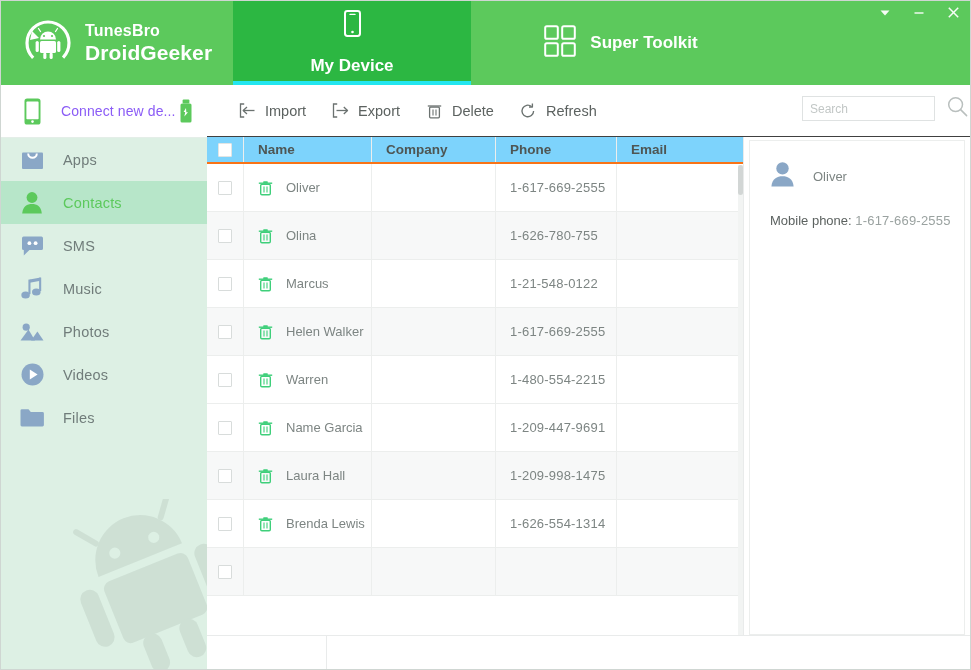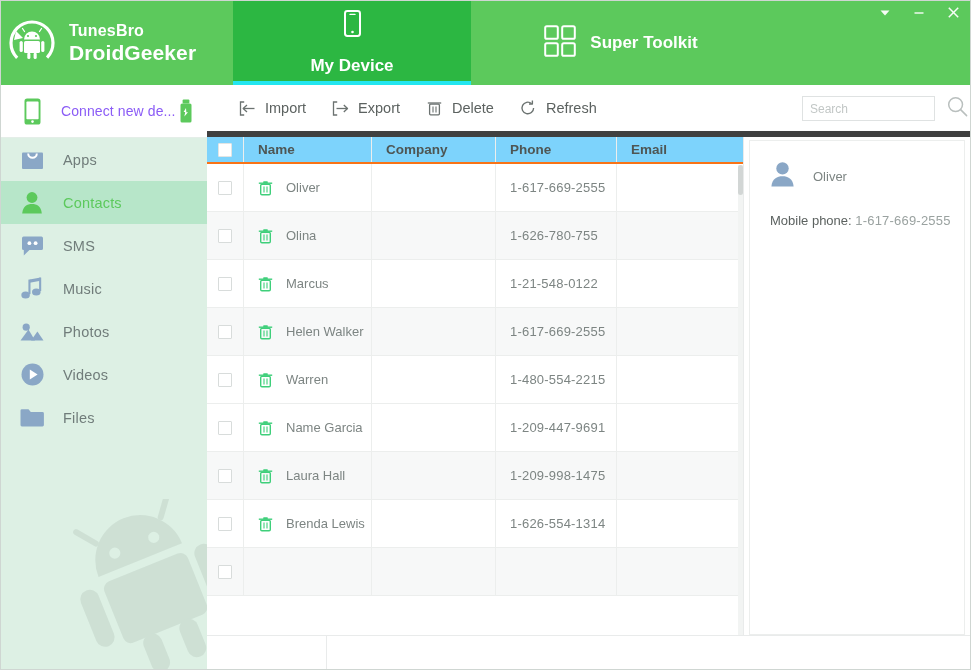--- a/index.html
+++ b/index.html
@@ -20,21 +20,21 @@
   
   .header {
     position: absolute; top: 0; left: 0;
     width: 971px; height: 84px;
     background: #5cc95c;
     display: flex; align-items: stretch;
   }
   .brand {
     width: 232px; height: 84px;
     display: flex; align-items: center;
-    padding-left: 6px;
+    padding-left: 22px;
     gap: 12px;
     background: #5cc95c;
   }
   .brand-logo { width: 50px; height: 50px; flex: 0 0 50px; }
   .brand-text { display: flex; flex-direction: column; justify-content: center; color: #fff; }
   .brand-line1 { font-size: 16px; font-weight: 600; letter-spacing: .2px; line-height: 19px; }
   .brand-line2 { font-size: 21px; font-weight: 700; letter-spacing: .1px; line-height: 25px; }
 
   .tab {
     position: relative;
@@ -90,21 +90,21 @@
     position: absolute; left: 62px; bottom: -14px;
     width: 186px; height: 186px; opacity: .13; z-index: 1;
     pointer-events: none;
   }
 
   
   .toolbar {
     position: absolute; top: 84px; left: 206px;
     width: 765px; height: 52px;
     background: #ffffff;
-    border-bottom: 6px solid #404040;
+    border-bottom: 1px solid #404040;
     display: flex; 
   }
   .tb-actions { display: flex; align-items: center; padding-left: 32px; gap: 26px; }
   .tb-btn {
     display: flex; align-items: center; gap: 9px;
     font-size: 14.5px; color: #5c6260; cursor: default;
   }
   .tb-ico { width: 17px; height: 17px; display:flex; align-items:center; justify-content:center; }
   .search-wrap {
     position: absolute; right: 4px; top: 11px;

